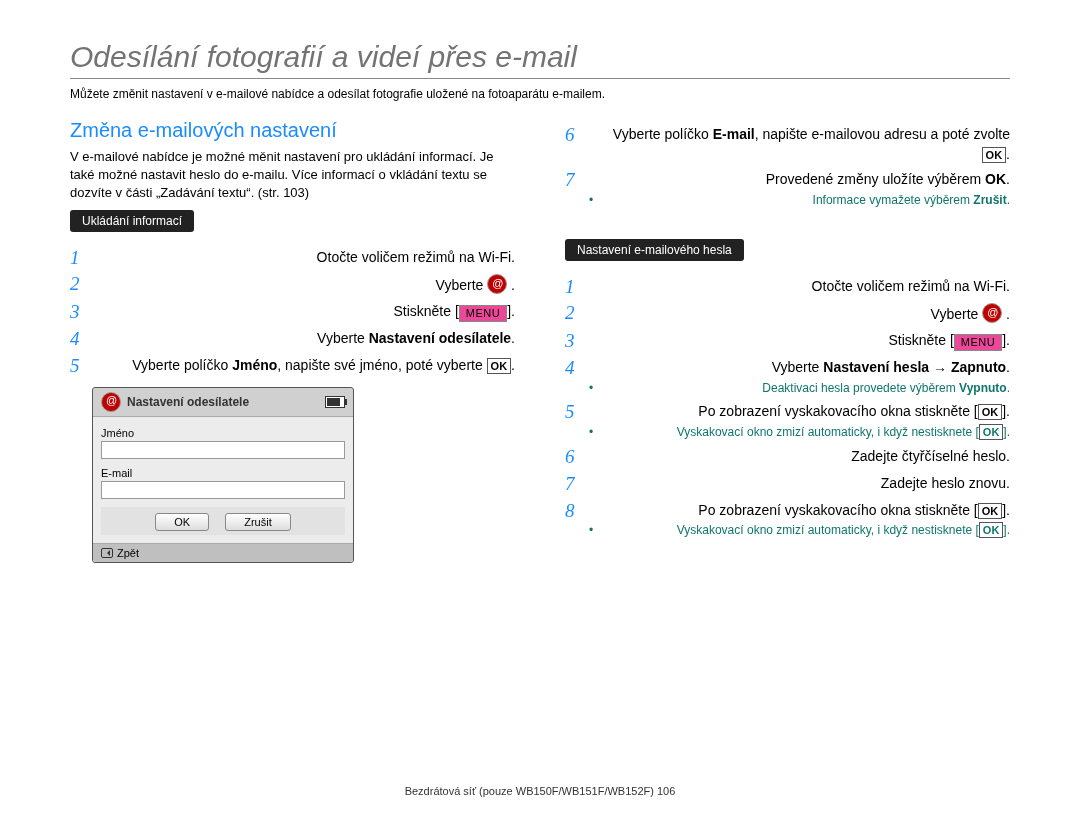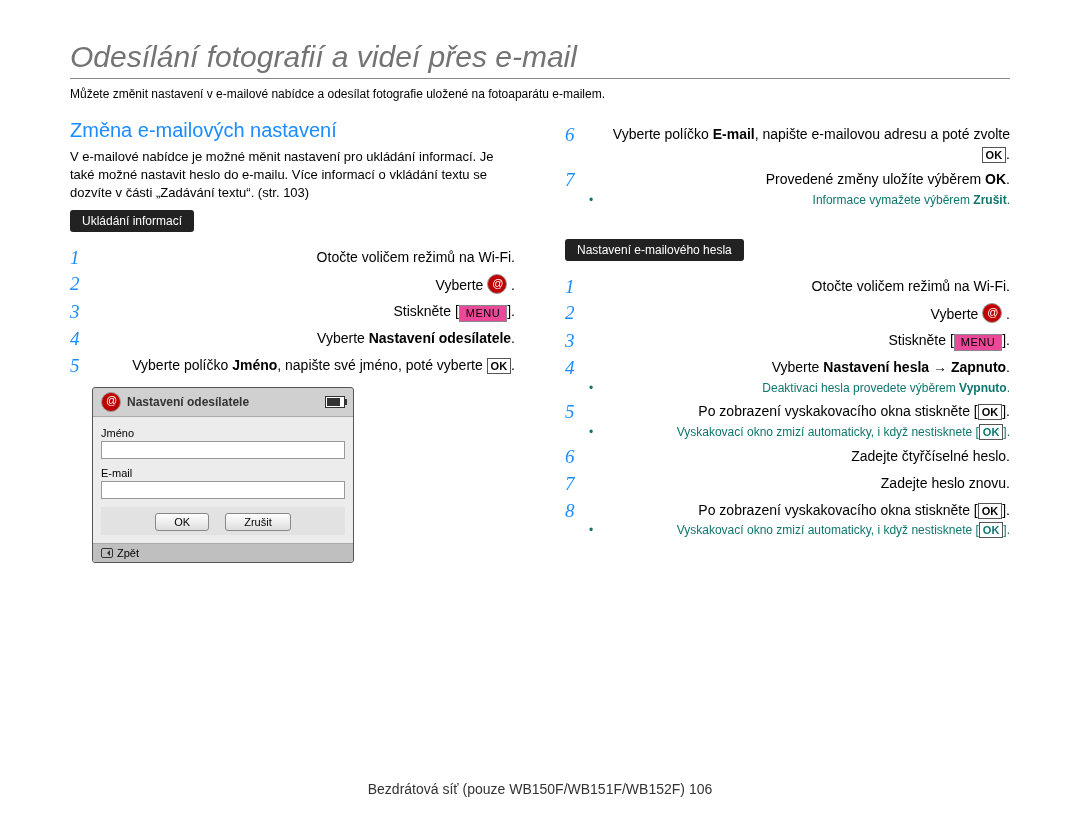--- a/index.html
+++ b/index.html
@@ -162,21 +162,21 @@
   .mock-input{background:#fff;border:1px solid #999;height:16px;margin-bottom:8px;}
   .mock-buttons{display:flex;justify-content:center;gap:16px;padding:6px 0 4px 0;background:#e2e2e2;}
   .mock-btn{
     background:linear-gradient(#fff,#ddd);border:1px solid #888;border-radius:3px;
     padding:2px 18px;font-size:11px;
   }
   .mock-foot{background:#bfbfbf;padding:3px 8px;font-size:11px;border-bottom-left-radius:3px;border-bottom-right-radius:3px;display:flex;align-items:center;gap:4px;}
   .back-icon{display:inline-block;width:10px;height:8px;border:1px solid #333;border-radius:2px;position:relative;}
   .back-icon::before{content:"";position:absolute;left:2px;top:1px;border:3px solid transparent;border-right-color:#333;}
   .footer{
-    position:absolute;bottom:18px;left:0;right:0;text-align:center;font-size:14px;color:#333;
+    position:absolute;bottom:18px;left:0;right:0;text-align:center;font-size:11px;color:#333;
   }
 </style>
 </head>
 <body>
 
 <div class="page">
   <h1 class="title">Odesílání fotografií a videí přes e-mail</h1>
   <div class="sep"></div>
   <p class="intro">Můžete změnit nastavení v e-mailové nabídce a odesílat fotografie uložené na fotoaparátu e-mailem.</p>
 

